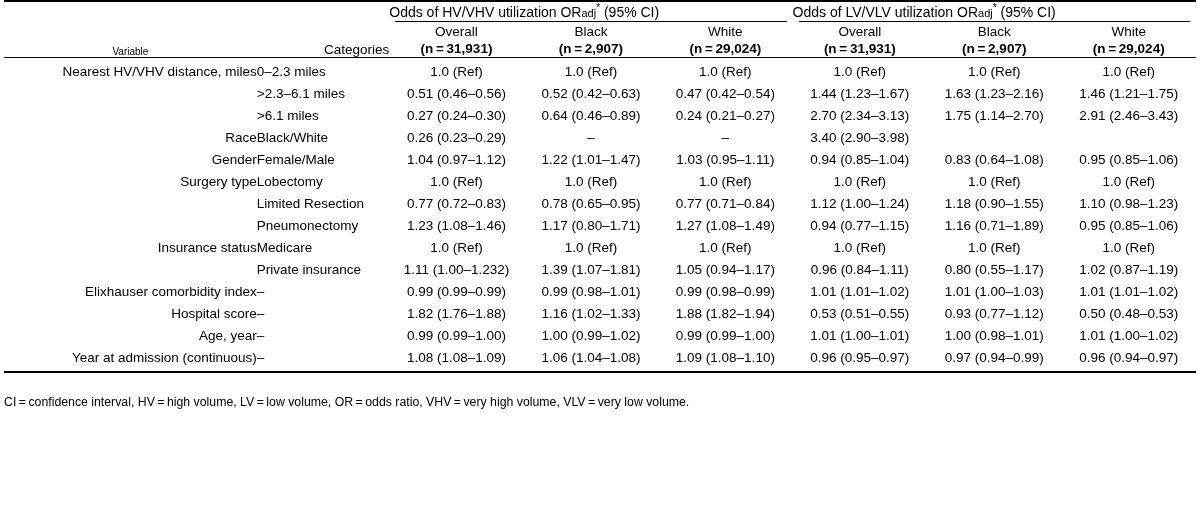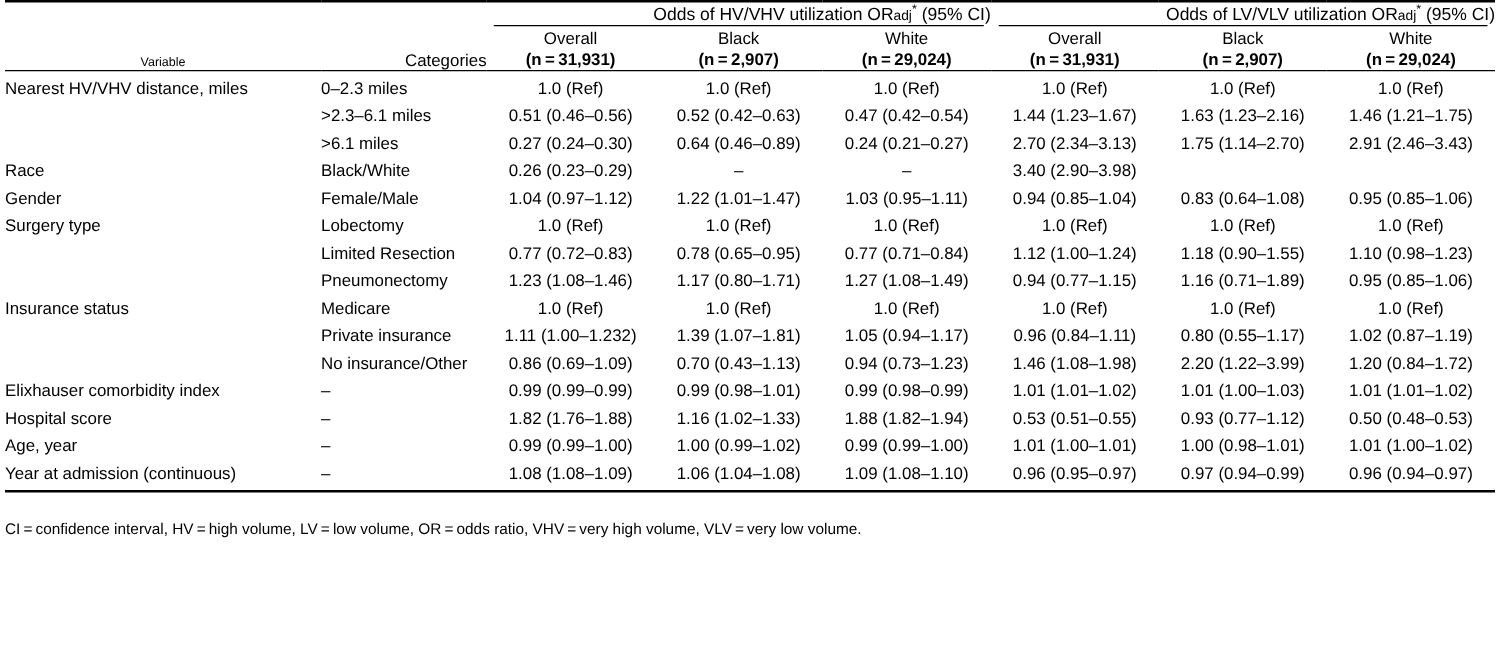--- a/index.html
+++ b/index.html
@@ -34,21 +34,21 @@
   }
   
   col.c-var   { width: 252px; }
   col.c-cat   { width: 132px; }
   col.c-num   { width: 134px; }
 
   .rule-top td { border-top: 2px solid #000; }
   .rule-thin td { border-top: 1px solid #000; }
 
   .grp-head {
-    text-align: right;
+    text-align: left;
     font-weight: bold;
     font-size: 14px;
     padding-bottom: 2px;
     padding-top: 3px;
   }
   .grp-head .sub { font-size: 11px; vertical-align: baseline; }
   .grp-head .star { font-size: 10px; vertical-align: super; }
 
   .grp-rule {
     height: 1px;
@@ -78,21 +78,21 @@
     padding-bottom: 1px;
   }
 
   tbody.body td {
     font-size: 13.5px;
     line-height: 1.62;
     padding-top: 0px;
     padding-bottom: 0px;
     height: 22px;
   }
-  td.var { text-align: left; white-space: nowrap; margin-left: 44px; }
+  td.var { text-align: right; white-space: nowrap; margin-left: 44px; }
   td.cat { padding-right: 10px; white-space: nowrap; }
   td.num { text-align: center; white-space: nowrap; }
 
   tbody.body tr.first-row td { padding-top: 2px; }
 
   .footnotes {
     margin-top: 3px;
     font-size: 12.3px;
     line-height: 1.5;
     border-top: 2px solid #000;
@@ -261,30 +261,20 @@
           <td class="var"></td>
           <td class="cat">Private insurance</td>
           <td class="num">1.11 (1.00–1.232)</td>
           <td class="num">1.39 (1.07–1.81)</td>
           <td class="num">1.05 (0.94–1.17)</td>
           <td class="num">0.96 (0.84–1.11)</td>
           <td class="num">0.80 (0.55–1.17)</td>
           <td class="num">1.02 (0.87–1.19)</td>
         </tr>
         <tr>
-          <td class="var"></td>
-          <td class="cat">No insurance/Other</td>
-          <td class="num">0.86 (0.69–1.09)</td>
-          <td class="num">0.70 (0.43–1.13)</td>
-          <td class="num">0.94 (0.73–1.23)</td>
-          <td class="num">1.46 (1.08–1.98)</td>
-          <td class="num">2.20 (1.22–3.99)</td>
-          <td class="num">1.20 (0.84–1.72)</td>
-        </tr>
-        <tr>
           <td class="var">Elixhauser comorbidity index</td>
           <td class="cat">–</td>
           <td class="num">0.99 (0.99–0.99)</td>
           <td class="num">0.99 (0.98–1.01)</td>
           <td class="num">0.99 (0.98–0.99)</td>
           <td class="num">1.01 (1.01–1.02)</td>
           <td class="num">1.01 (1.00–1.03)</td>
           <td class="num">1.01 (1.01–1.02)</td>
         </tr>
         <tr>

